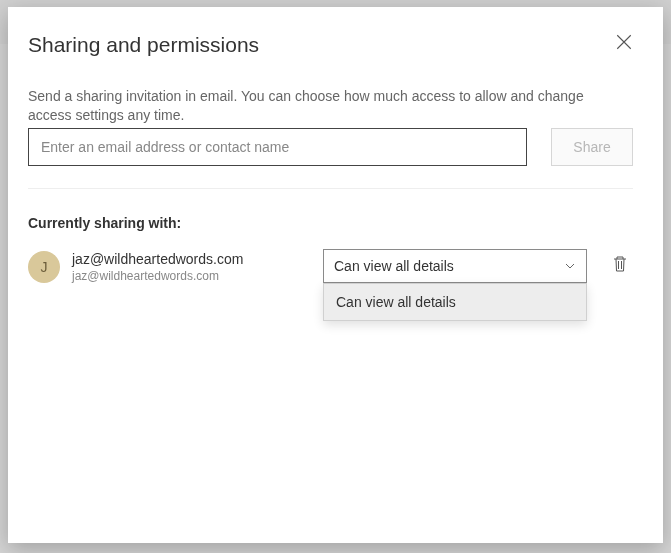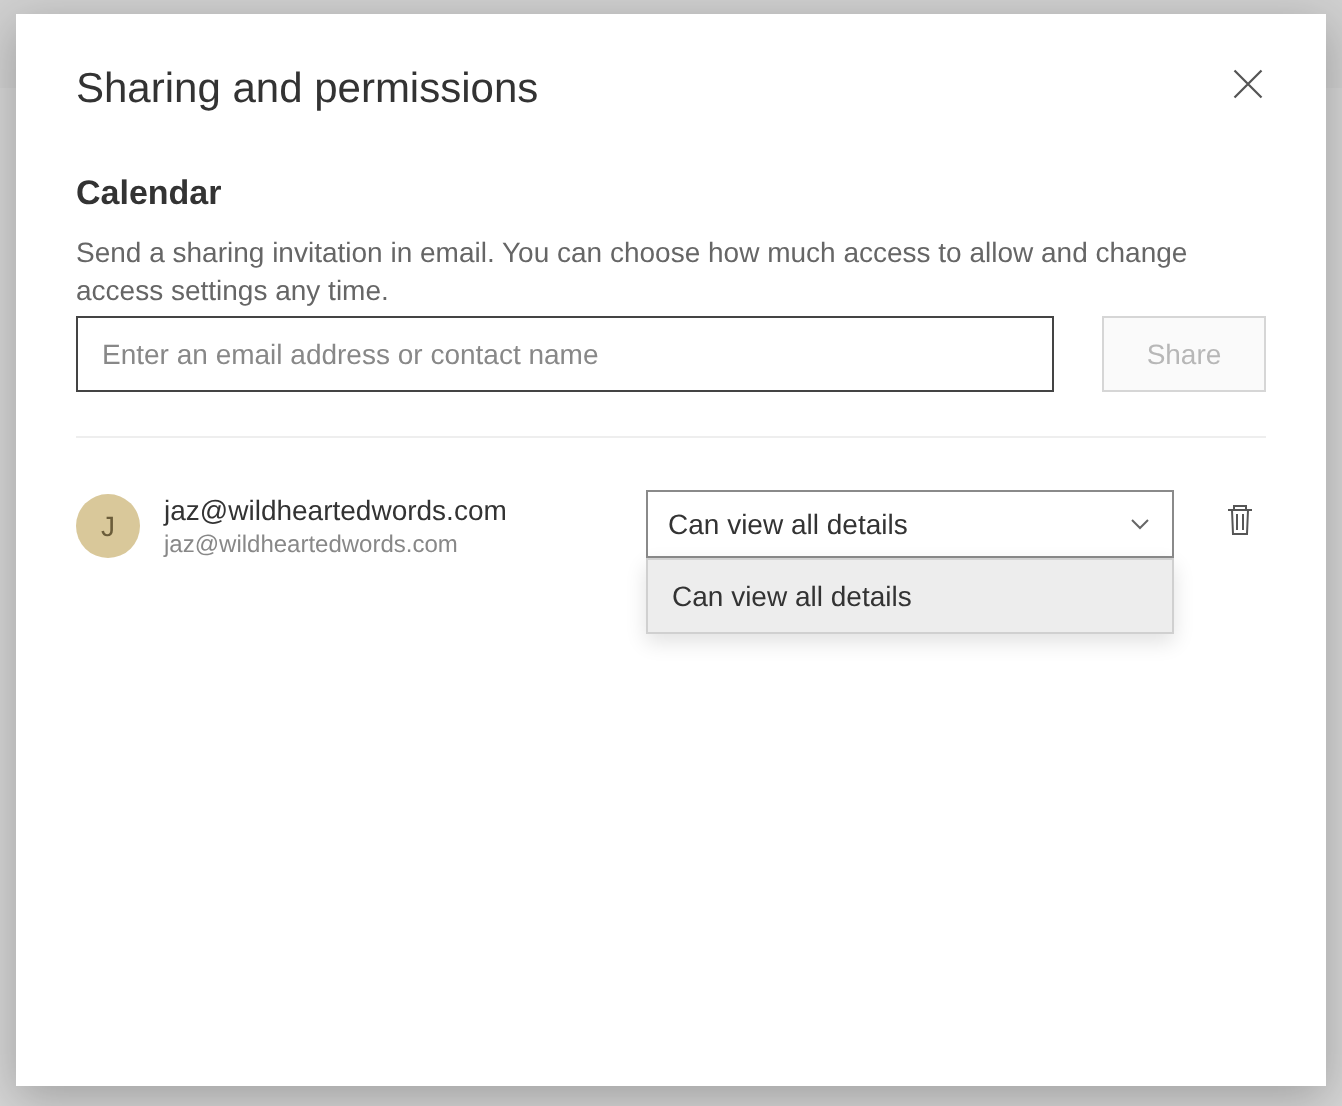--- a/index.html
+++ b/index.html
@@ -26,21 +26,21 @@
     background: rgba(120,120,120,0.28);
     display: flex; align-items: flex-start; justify-content: center;
   }
 
   .modal {
     margin-top: 7px;
     width: 655px; height: 536px;
     background: #ffffff;
     box-shadow: 0 6px 22px rgba(0,0,0,0.25);
     position: relative;
-    padding: 26px 30px 30px 30px;
+    padding: 26px 30px 30px 20px;
     color: #333;
   }
 
   .close {
     position: absolute; top: 26px; right: 26px;
     width: 22px; height: 22px; cursor: pointer;
     color: #555;
   }
   .close svg { width: 18px; height: 18px; display: block; }
 
@@ -123,30 +123,30 @@
 <div class="overlay">
   <div class="modal">
 
     <div class="close">
       <svg viewBox="0 0 16 16">
           <path d="M2 2 L14 14 M14 2 L2 14" stroke="currentColor" stroke-width="1" fill="none"></path>
         </svg>
     </div>
 
     <div class="title">Sharing and permissions</div>
-    <div class="subtitle">Calendar</div>
     <div class="desc">Send a sharing invitation in email. You can choose how much access to allow and change access settings any time.</div>
 
     <div class="invite-row">
       <input class="email-input" type="text" placeholder="Enter an email address or contact name" style="">
       <button class="share-btn" disabled="">Share</button>
     </div>
 
     <hr class="divider">
 
+    <div class="list-label">Currently sharing with:</div>
 
     <div class="person-row">
       <div class="avatar">
         <span>J</span>
       </div>
       <div class="person-info">
         <div class="person-name">jaz@wildheartedwords.com</div>
         <div class="person-email">jaz@wildheartedwords.com</div>
       </div>
 

